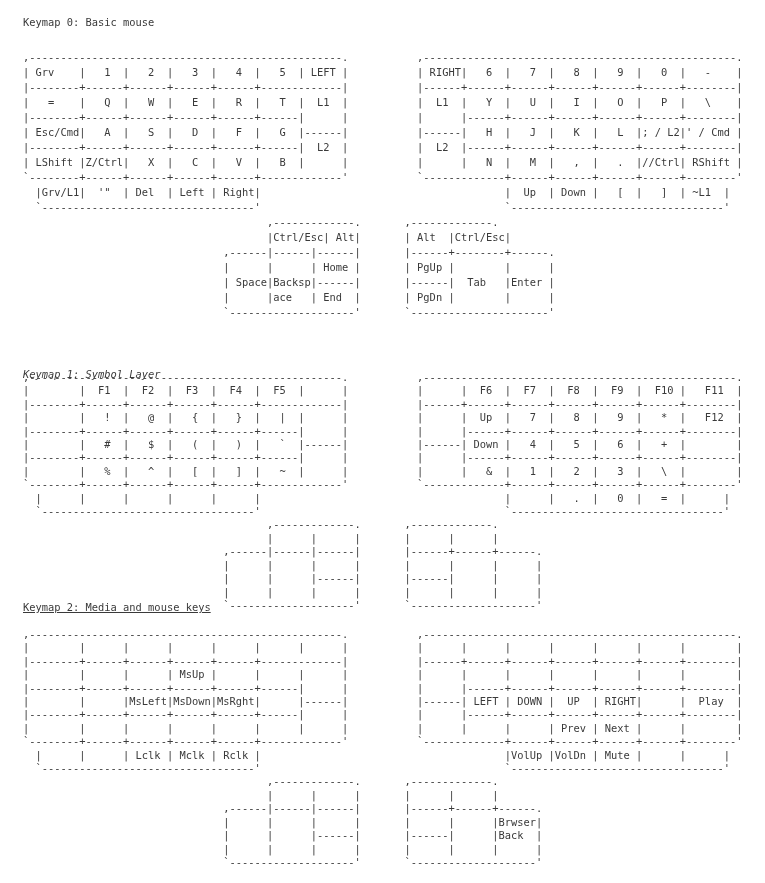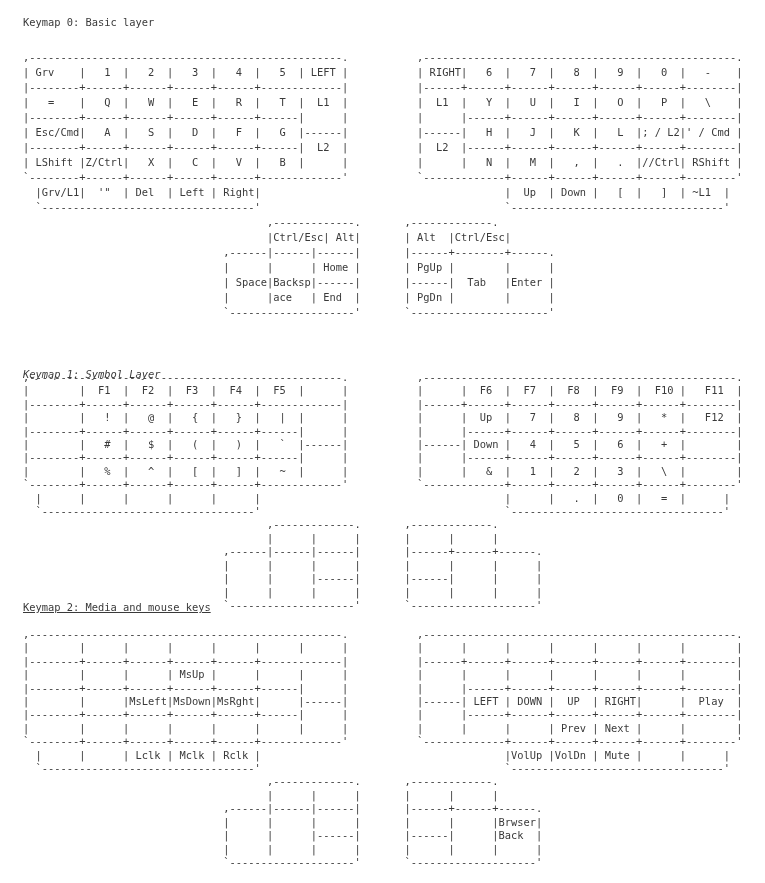--- a/index.html
+++ b/index.html
@@ -38,21 +38,21 @@
   #title1 { top: 367px; font-style: italic; }
   #art1   { top: 371px; line-height: 13.4px; }
   #title2 { top: 600px; text-decoration: underline; }
   #art2   { top: 628px; line-height: 13.4px; }
 </style>
 </head>
 <body style="background: rgb(255, 255, 255); color: rgb(58, 58, 58);">
 
 <div>
 
-  <div id="title0" class="sec-title">Keymap 0: Basic layer</div>
+  <div id="title0" class="sec-title">Keymap 0: Basic mouse</div>
   <pre id="art0" class="ascii-art">,--------------------------------------------------.           ,--------------------------------------------------.
 | Grv    |   1  |   2  |   3  |   4  |   5  | LEFT |           | RIGHT|   6  |   7  |   8  |   9  |   0  |   -    |
 |--------+------+------+------+------+-------------|           |------+------+------+------+------+------+--------|
 |   =    |   Q  |   W  |   E  |   R  |   T  |  L1  |           |  L1  |   Y  |   U  |   I  |   O  |   P  |   \    |
 |--------+------+------+------+------+------|      |           |      |------+------+------+------+------+--------|
 | Esc/Cmd|   A  |   S  |   D  |   F  |   G  |------|           |------|   H  |   J  |   K  |   L  |; / L2|' / Cmd |
 |--------+------+------+------+------+------|  L2  |           |  L2  |------+------+------+------+------+--------|
 | LShift |Z/Ctrl|   X  |   C  |   V  |   B  |      |           |      |   N  |   M  |   ,  |   .  |//Ctrl| RShift |
 `--------+------+------+------+------+-------------'           `-------------+------+------+------+------+--------'
   |Grv/L1|  '"  | Del  | Left | Right|                                       |  Up  | Down |   [  |   ]  | ~L1  |

